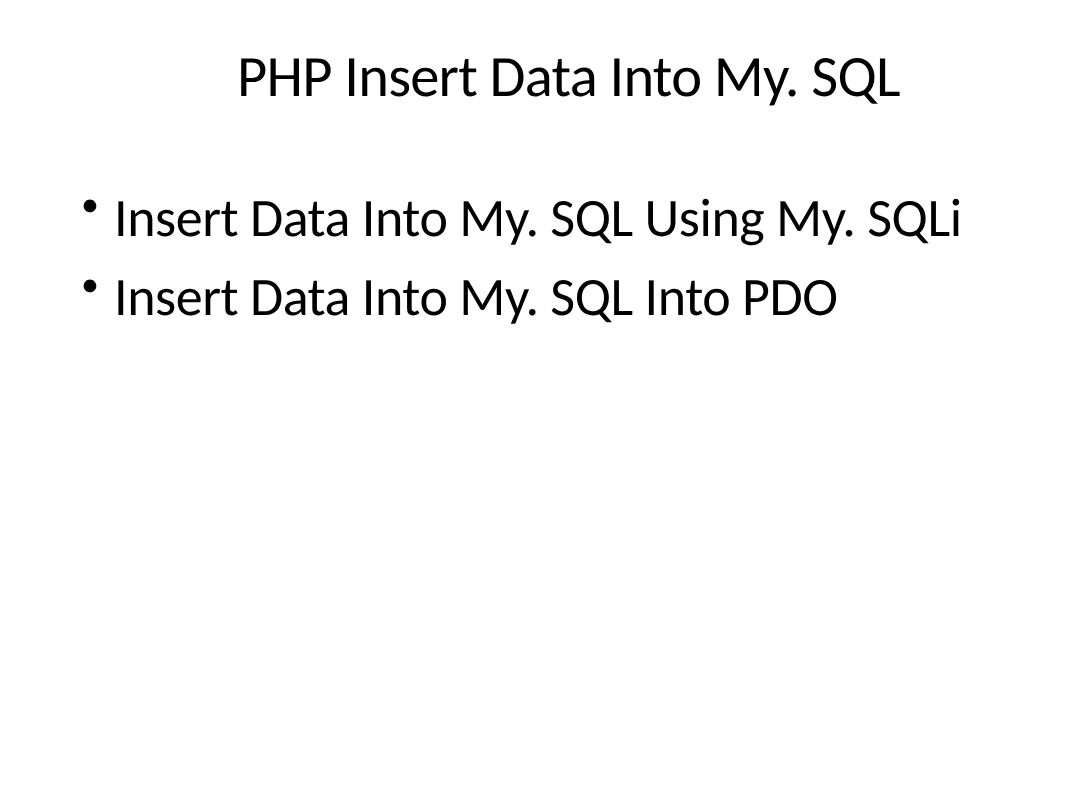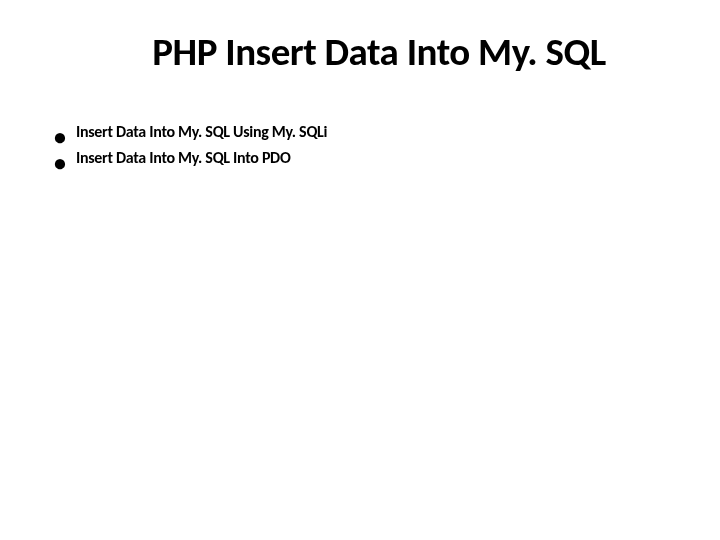--- a/index.html
+++ b/index.html
@@ -15,33 +15,33 @@
       color: #000000;
       overflow: hidden;
     }
     .slide {
       width: 100%;
       height: 100%;
       padding: 28px 30px 30px 30px;
     }
     .title {
       font-size: 39px;
-      font-weight: 700;
+      font-weight: 400;
       text-align: center;
       margin-bottom: 46px;
       letter-spacing: -0.5px;
       padding-left: 38px;
     }
     .bullets {
       list-style: none;
       padding-left: 24px;
     }
     .bullet-item {
-      font-size: 16px;
-      font-weight: 700;
+      font-size: 36px;
+      font-weight: 400;
       line-height: 1.35;
       margin-bottom: 4px;
       position: relative;
       padding-left: 22px;
       letter-spacing: -0.3px;
     }
     .bullet-item::before {
       content: "•";
       position: absolute;
       left: 0;

